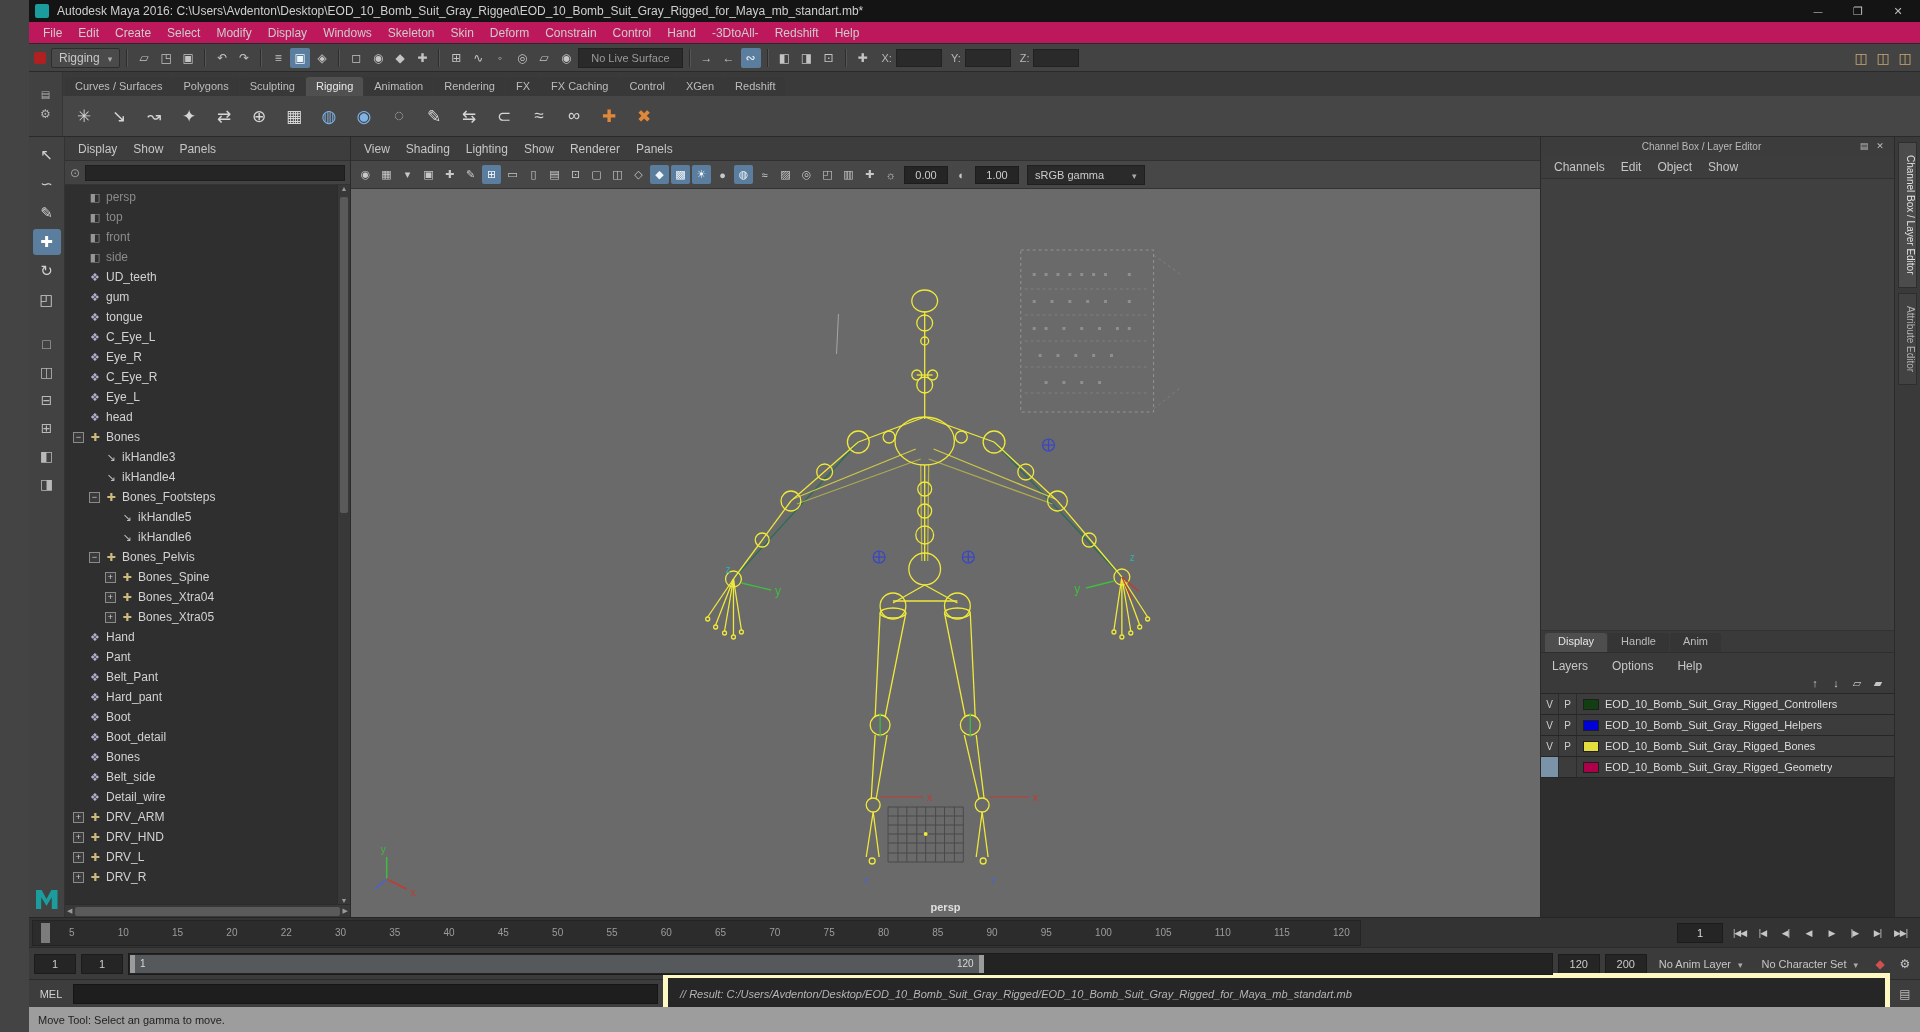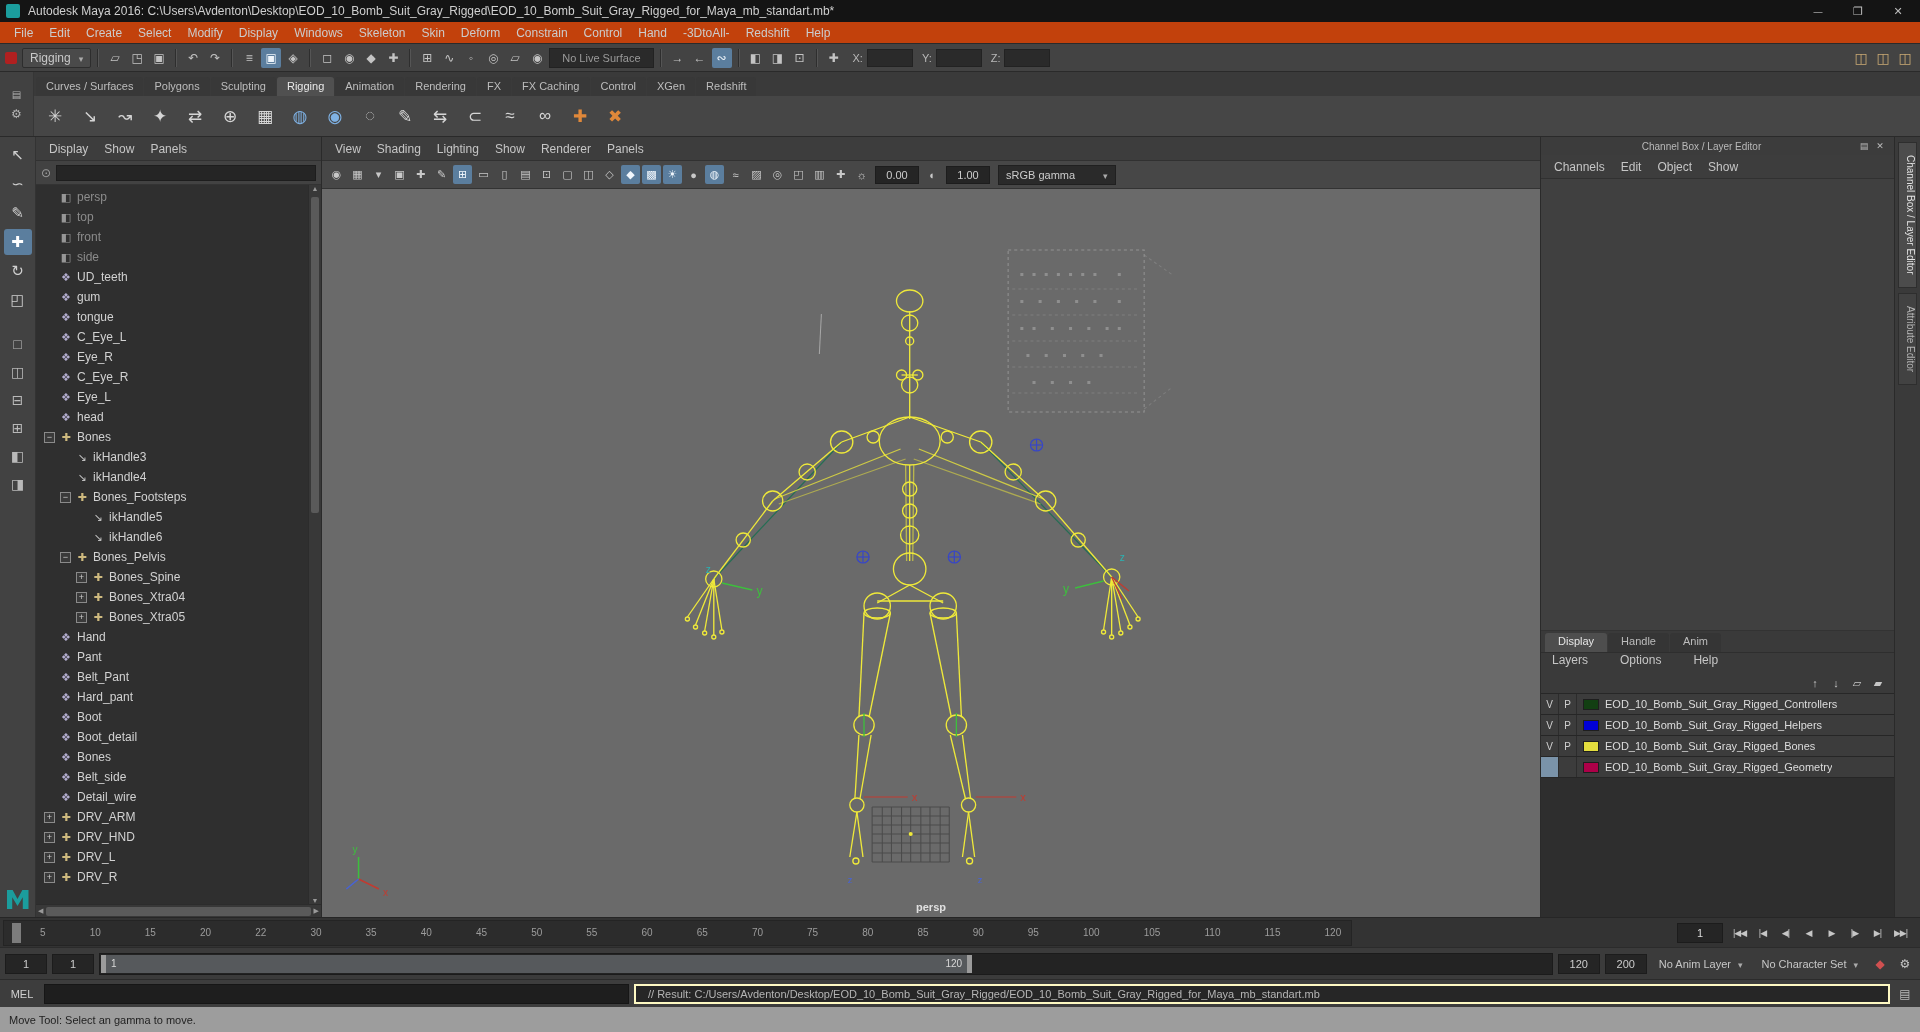--- a/index.html
+++ b/index.html
@@ -3,33 +3,33 @@
 <meta charset="utf-8">
 <style>
   * { box-sizing: border-box; margin: 0; padding: 0; }
   html, body { width: 1920px; height: 1032px; overflow: hidden; }
   body {
     background: #444;
     font-family: "Liberation Sans", "DejaVu Sans", sans-serif;
     font-size: 12px;
     color: #c8c8c8;
   }
-  .window { display: flex; flex-direction: column; height: 100%; }
+  .window { display: flex; flex-direction: column; height: 100%; margin-left: 29px; }
 
   
   .title-bar { height: 22px; background: #141414; display: flex; align-items: center; padding: 0 6px; gap: 8px; flex: none; }
   .app-logo { width: 14px; height: 14px; background: #1b9d9d; border-radius: 2px; flex: none; }
   .title-text { flex: 1; font-size: 12px; color: #cfcfcf; white-space: nowrap; overflow: hidden; }
   .win-btn { width: 32px; text-align: center; color: #bdbdbd; font-size: 11px; }
   .win-btn.minimize::after { content: "—"; font-size: 9px; }
   .win-btn.maximize::after { content: "❐"; }
   .win-btn.close::after { content: "✕"; }
 
   
-  .menu-bar { height: 22px; background: #c2410c; display: flex; align-items: center; padding: 0 6px; border-bottom: 1px solid #2a2a2a; flex: none; }
+  .menu-bar { height: 22px; background: #be185d; display: flex; align-items: center; padding: 0 6px; border-bottom: 1px solid #2a2a2a; flex: none; }
   .menu-item { padding: 0 8px; color: #cccccc; white-space: nowrap; }
 
   
   .status-line { height: 28px; background: #434343; display: flex; align-items: center; padding: 0 5px; gap: 2px; border-bottom: 1px solid #2a2a2a; flex: none; }
   .menuset-icon { width: 12px; height: 12px; background: #b02020; border-radius: 2px; margin-right: 3px; flex: none; }
   .dropdown { display: flex; align-items: center; gap: 8px; height: 20px; padding: 0 7px; background: #4a4a4a; border: 1px solid #2d2d2d; border-radius: 2px; }
   .arrow::after { content: "▾"; font-size: 9px; color: #aaa; }
   .sep { width: 2px; height: 18px; border-left: 1px solid #2e2e2e; border-right: 1px solid #555; margin: 0 4px; flex: none; }
   .grp { display: flex; gap: 2px; }
   .icon-btn { width: 20px; height: 20px; display: flex; align-items: center; justify-content: center; color: #c4c4c4; font-size: 12px; border-radius: 2px; }
@@ -108,21 +108,21 @@
   
   .channel-panel { width: 354px; background: #424242; display: flex; flex-direction: column; border-right: 1px solid #2a2a2a; flex: none; }
   .cb-header { height: 18px; display: flex; align-items: center; padding: 0 6px; font-size: 10px; color: #b9b9b9; background: #3c3c3c; flex: none; }
   .cb-title { flex: 1; text-align: center; }
   .cb-hicon { width: 16px; text-align: center; font-size: 9px; color: #bbb; }
   .cb-empty { height: 452px; background: #404040; border-bottom: 1px solid #333; flex: none; }
   .layer-editor { flex: 1; display: flex; flex-direction: column; min-height: 0; background: #3a3a3a; }
   .le-tabs { height: 22px; display: flex; gap: 1px; padding: 2px 4px 0; border-bottom: 1px solid #2e2e2e; flex: none; }
   .le-tab { padding: 2px 13px 3px; font-size: 11px; background: #353535; color: #bcbcbc; border-radius: 3px 3px 0 0; }
   .le-tab[data-active="true"] { background: #4e4e4e; color: #e6e6e6; }
-  .le-menus { height: 20px; display: flex; align-items: flex-start; gap: 18px; padding: 0 4px; flex: none; }
+  .le-menus { height: 20px; display: flex; align-items: flex-end; gap: 10px; padding: 0 4px; flex: none; }
   .le-toolbar { height: 20px; display: flex; align-items: center; justify-content: flex-end; gap: 5px; padding: 0 8px; flex: none; }
   .le-ticon { width: 16px; text-align: center; font-size: 11px; color: #c6c6c6; }
   .layer-list { flex: 1; background: #2e2e2e; border-top: 1px solid #272727; overflow: hidden; }
   .layer-row { height: 21px; display: flex; align-items: center; border-bottom: 1px solid #262626; background: #3c3c3c; }
   .lr-cell { width: 18px; height: 100%; display: flex; align-items: center; justify-content: center; font-size: 10px; color: #d0d0d0; border-right: 1px solid #2c2c2c; flex: none; }
   .layer-row[data-selected="true"] .lr-v { background: #7a93a9; }
   .lr-swatch { width: 16px; height: 11px; margin: 0 6px; border: 1px solid #1e1e1e; flex: none; }
   .lr-name { font-size: 11px; color: #dcdcdc; white-space: nowrap; overflow: hidden; }
 
   
@@ -148,21 +148,21 @@
   .range-bar { position: absolute; left: 1px; top: 1px; bottom: 1px; width: 60%; background: #56595c; display: flex; align-items: center; justify-content: space-between; padding: 0 10px; font-size: 10px; color: #d8d8d8; }
   .range-bar::before, .range-bar::after { content: ""; position: absolute; top: 0; bottom: 0; width: 5px; background: #9b9b9b; }
   .range-bar::before { left: 0; } .range-bar::after { right: 0; }
   .dd { display: flex; align-items: center; gap: 7px; font-size: 11px; color: #c6c6c6; padding: 0 7px; }
   .range-icon { width: 20px; text-align: center; font-size: 12px; }
 
   
   .command-row { height: 28px; background: #3d3d3d; display: flex; align-items: center; gap: 5px; padding: 0 5px; border-top: 1px solid #2b2b2b; flex: none; }
   .mel-label { width: 34px; text-align: center; font-size: 11px; color: #d0d0d0; }
   .cmd-input { flex: 0 0 585px; height: 20px; background: #1e1e1e; border: 1px solid #161616; color: #ccc; font-size: 11px; padding: 0 4px; }
-  .cmd-result { flex: 1; height: 20px; background: #262626; border: 2px solid #fef9c3; color: #b5b5b5; font-size: 11px; display: flex; align-items: center; padding: 0 12px; white-space: nowrap; overflow: hidden; }
+  .cmd-result { flex: 1; height: 20px; background: #262626; border: 5px solid #fef9c3; color: #b5b5b5; font-size: 11px; display: flex; align-items: center; padding: 16px 12px; white-space: nowrap; overflow: hidden; font-style: italic; }
   .cmd-icon { width: 20px; text-align: center; color: #bbb; font-size: 12px; }
   .help-row { height: 25px; background: #9d9d9d; color: #1f1f1f; display: flex; align-items: center; padding: 0 9px; font-size: 11px; flex: none; }
 </style>
 </head>
 <body>
 
 <div class="window">
 
   <div class="title-bar">
     <span class="app-logo"></span>

